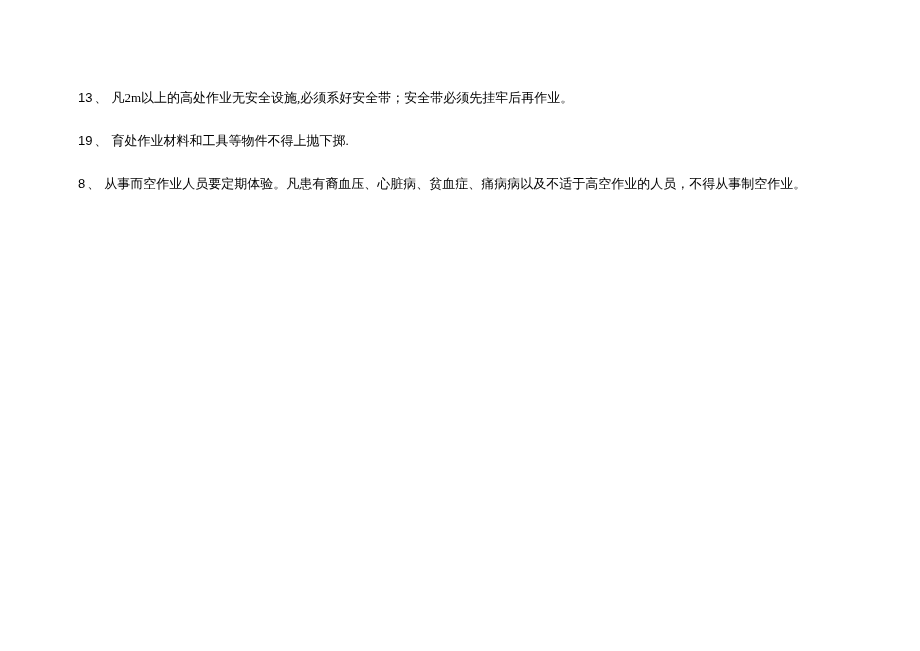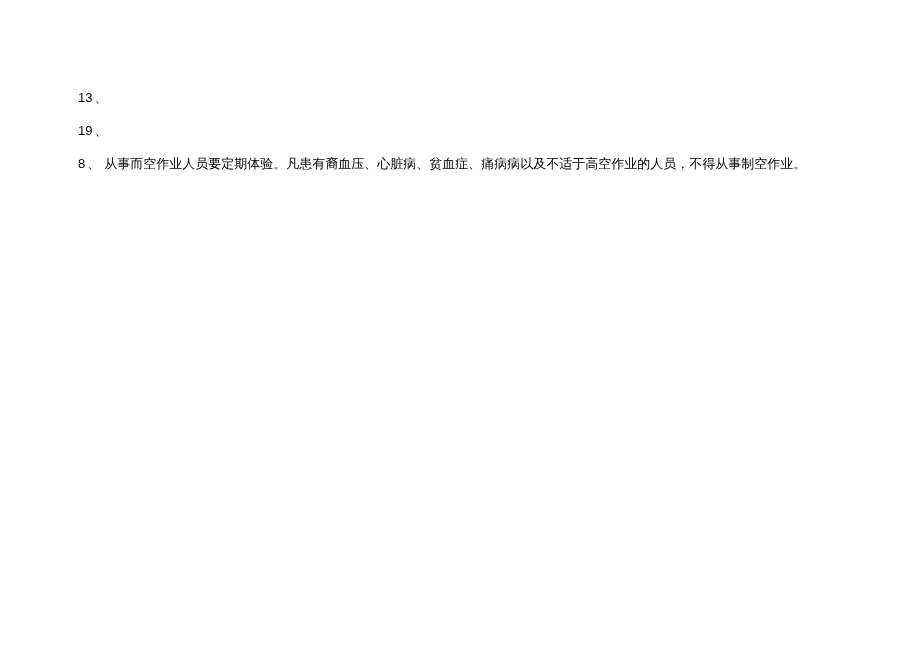--- a/index.html
+++ b/index.html
@@ -10,21 +10,21 @@
     body {
       width: 920px;
       height: 651px;
       background: #ffffff;
       font-family: "SimSun", "宋体", serif;
       padding: 88px 78px 0 78px;
     }
     .document-content {
       display: flex;
       flex-direction: column;
-      gap: 12px;
+      gap: 22px;
     }
     .line-item {
       display: flex;
       align-items: baseline;
       font-size: 13px;
       line-height: 1.6;
       color: #000000;
     }
     .item-number {
       font-family: Arial, "Helvetica Neue", sans-serif;
@@ -38,23 +38,25 @@
       font-family: "SimSun", "宋体", serif;
     }
   </style>
 </head>
 <body>
 
 <div class="document-content">
   <div class="line-item">
     <span class="item-number">13</span>
     <span class="item-separator">、</span>
+    <span class="item-text">凡2m以上的高处作业无安全设施,必须系好安全带；安全带必须先挂牢后再作业。</span>
   </div>
   <div class="line-item">
     <span class="item-number">19</span>
     <span class="item-separator">、</span>
+    <span class="item-text">育处作业材料和工具等物件不得上抛下掷.</span>
   </div>
   <div class="line-item">
     <span class="item-number">8</span>
     <span class="item-separator">、</span>
     <span class="item-text">从事而空作业人员要定期体验。凡患有裔血压、心脏病、贫血症、痛病病以及不适于高空作业的人员，不得从事制空作业。</span>
   </div>
 </div>
 
 </body></html>

